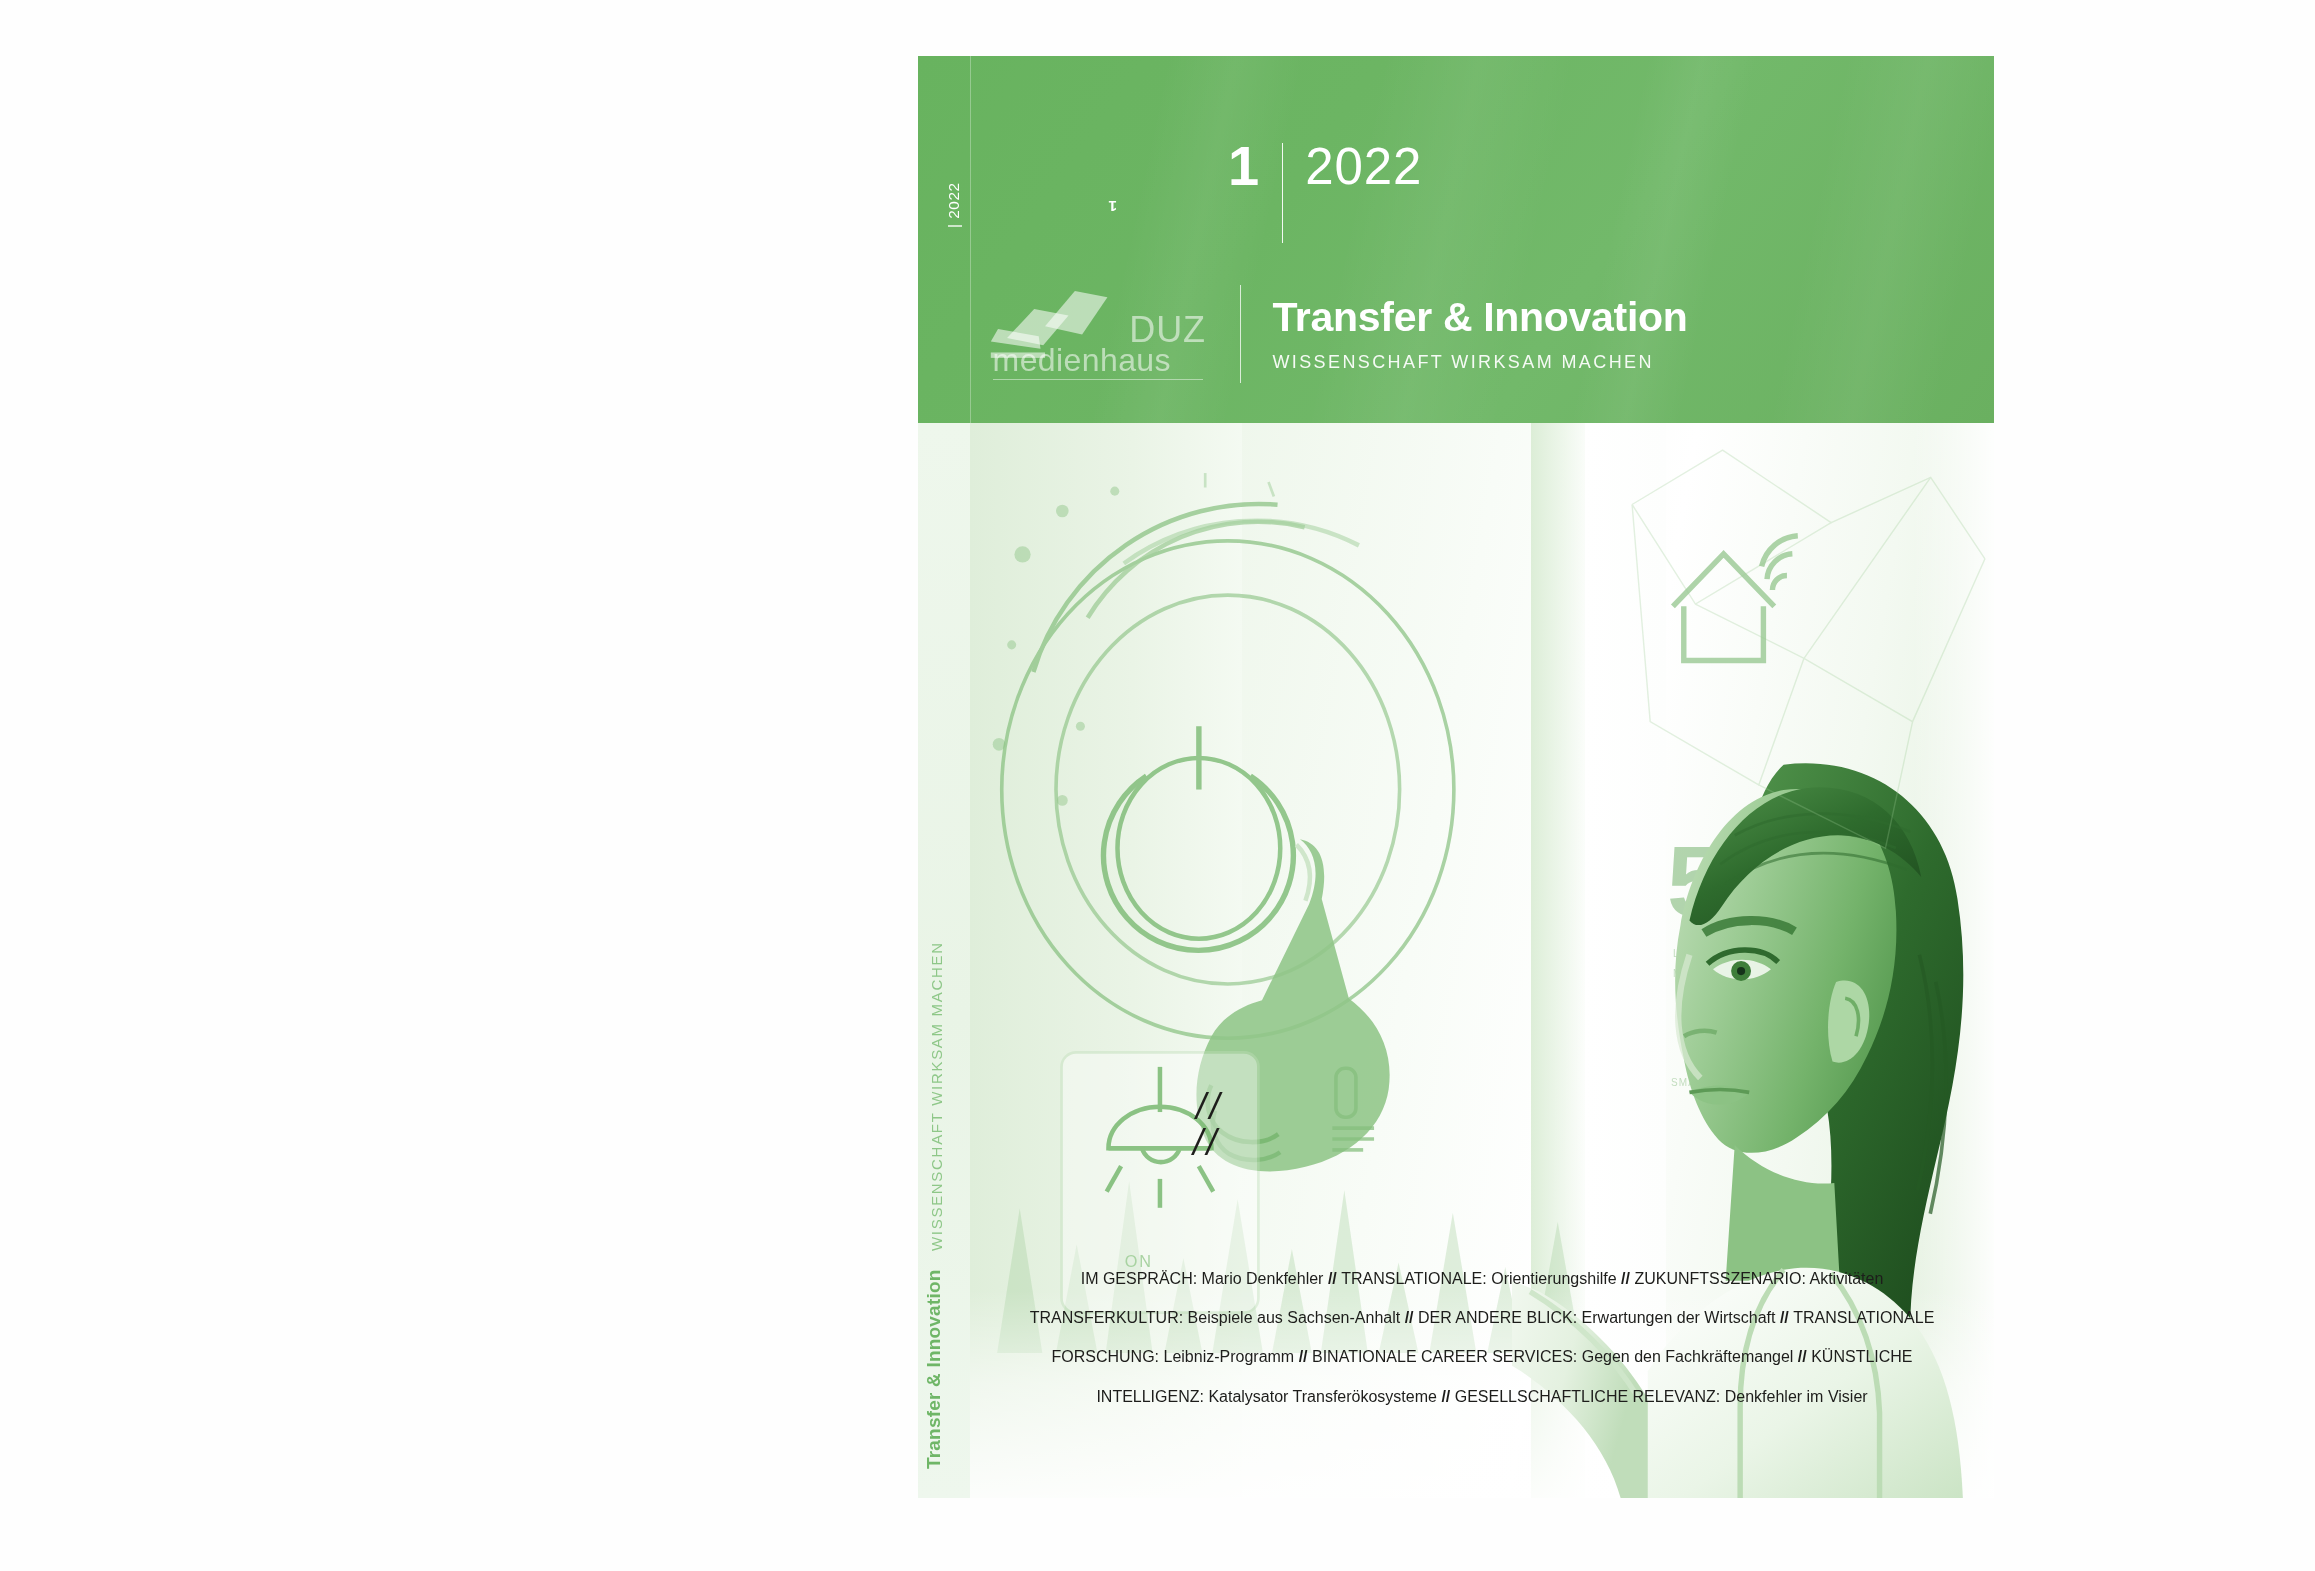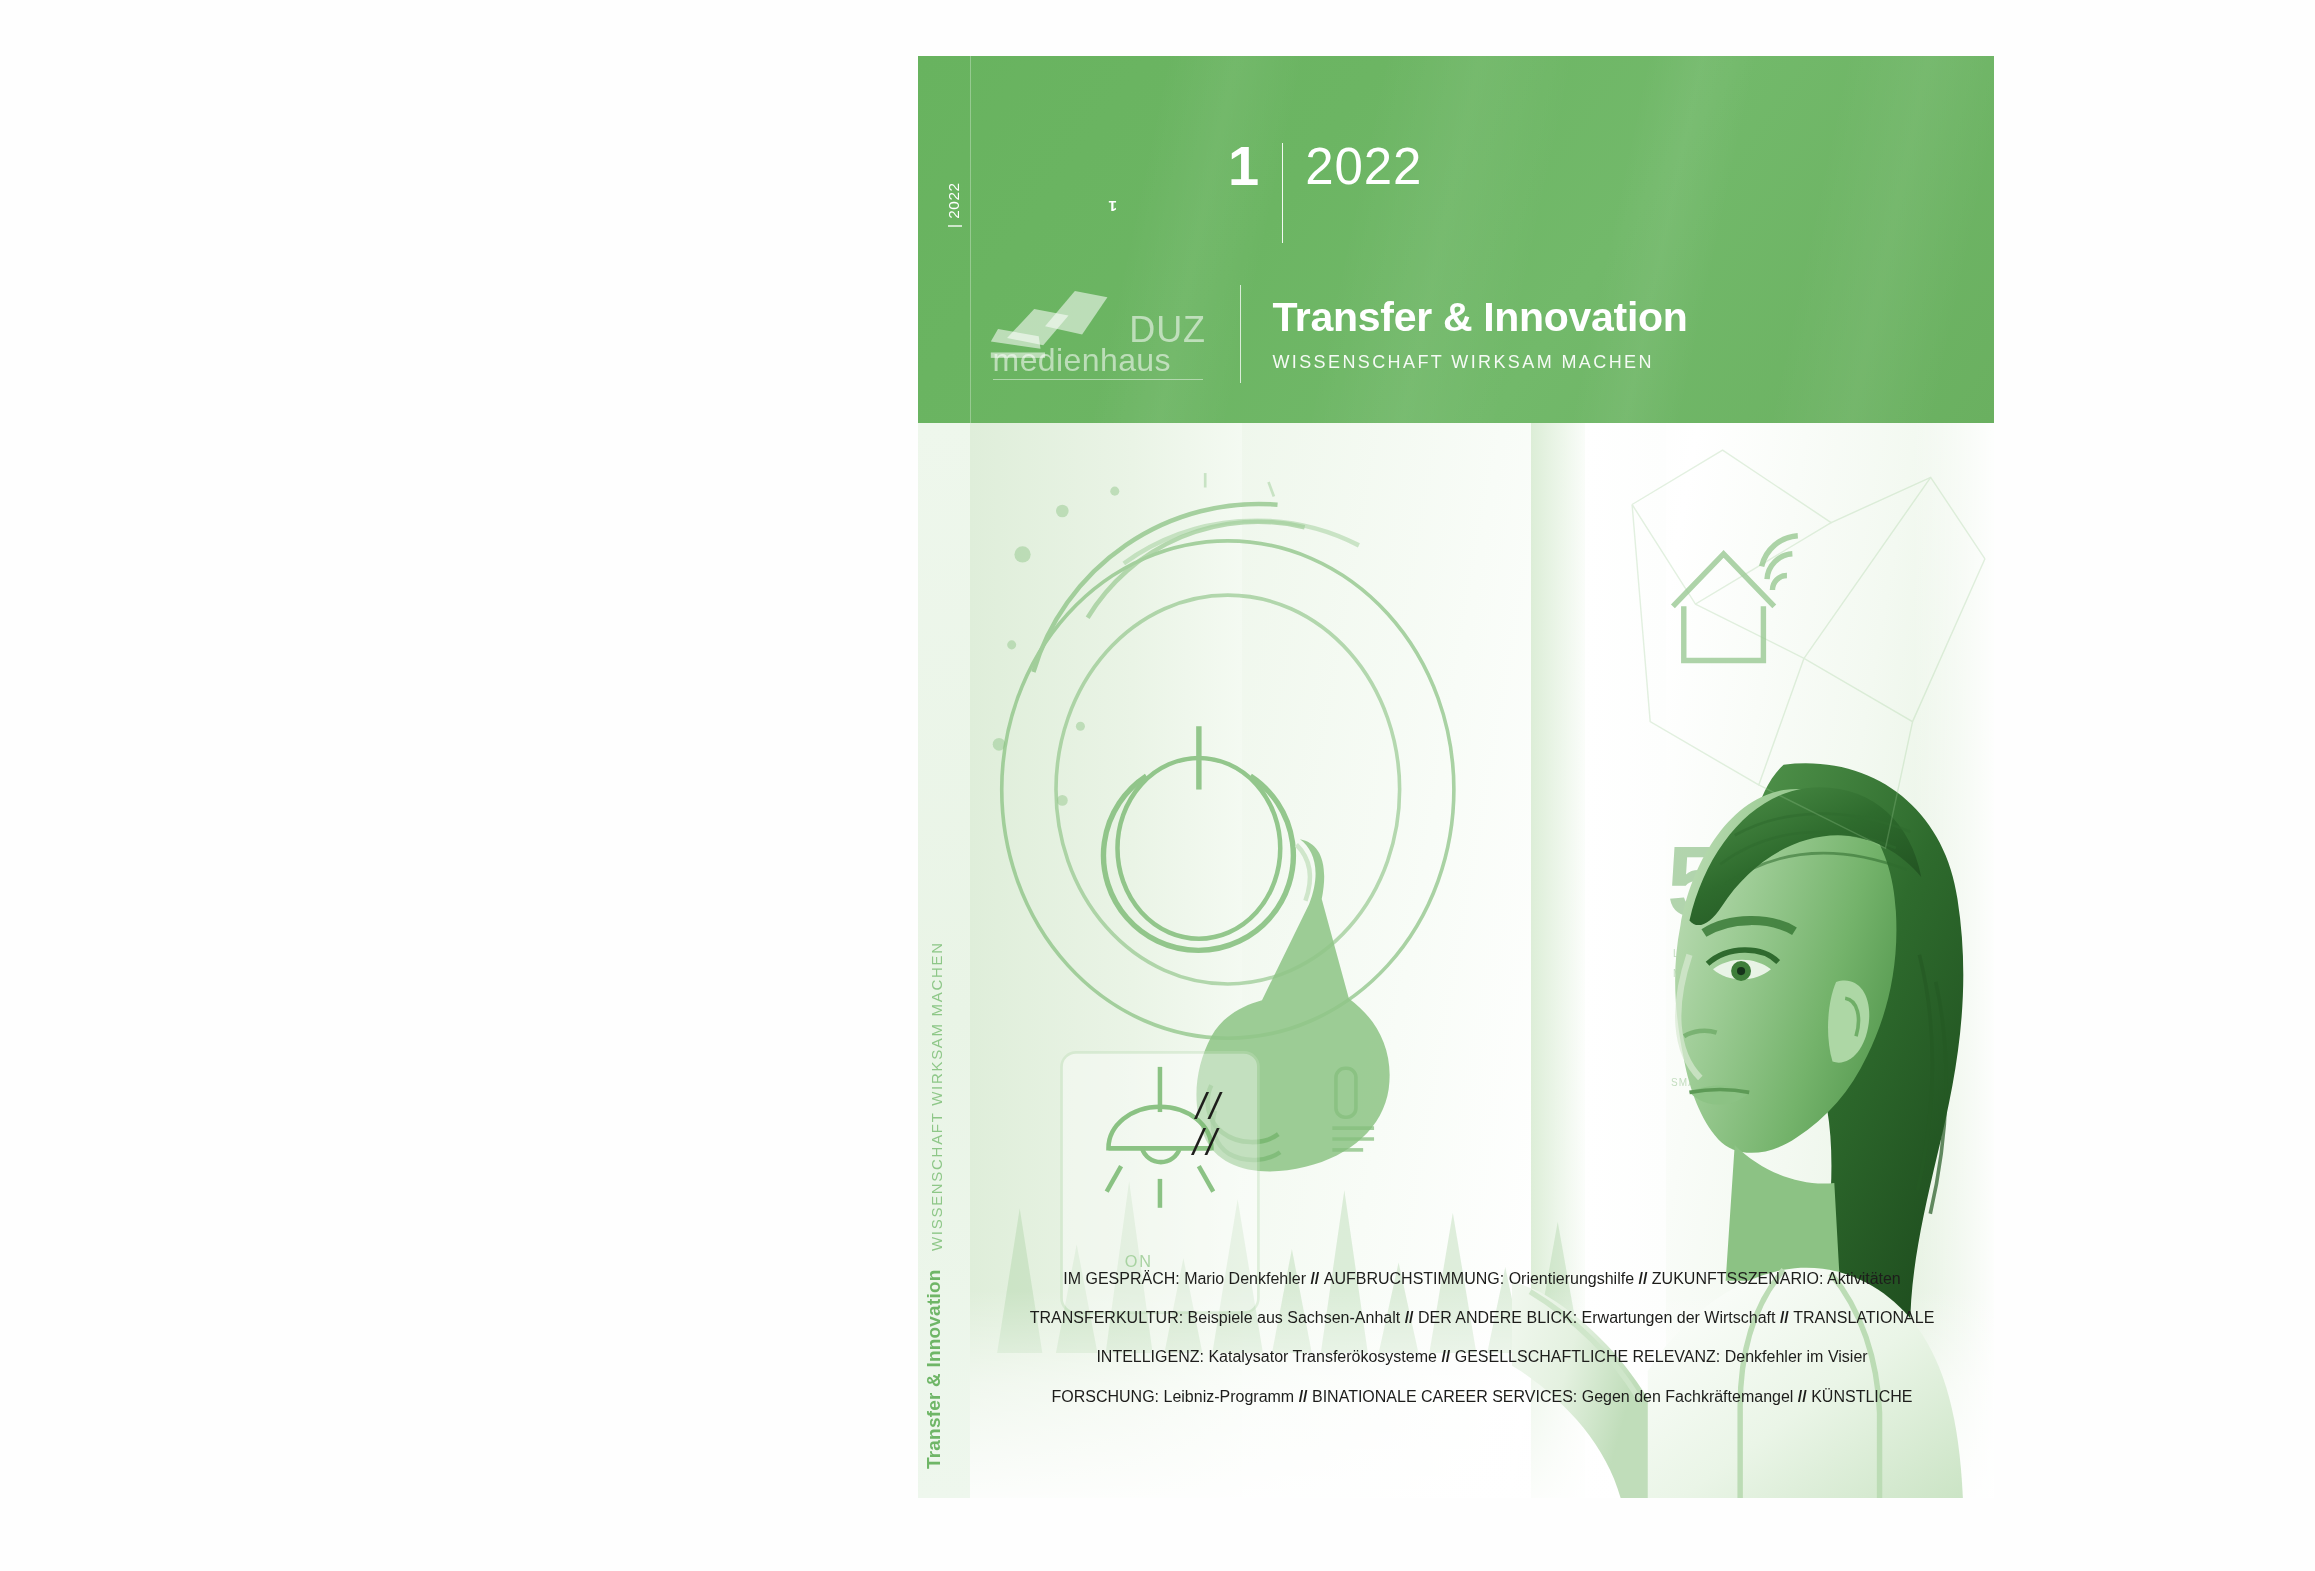--- a/index.html
+++ b/index.html
@@ -454,21 +454,21 @@
     </div>
 
     <div id="spine">
       <div id="spine-rot">
         <div class="spine-line" id="spine-title">Transfer &amp; Innovation</div>
         <div class="spine-line" id="spine-sub">WISSENSCHAFT WIRKSAM MACHEN</div>
       </div>
     </div>
 
     <div id="teasers">
-        <div class="tl"><b>IM GESPRÄCH:</b><span> Mario Denkfehler </span><span class="sep">// </span><b>AUFBRUCHSTIMMUNG:</b><span> Orientierungshilfe </span><span class="sep">// </span><b>ZUKUNFTSSZENARIO:</b><span> Aktivitäten</span></div>
+        <div class="tl"><b>IM GESPRÄCH:</b><span> Mario Denkfehler </span><span class="sep">// </span><b>TRANSLATIONALE:</b><span> Orientierungshilfe </span><span class="sep">// </span><b>ZUKUNFTSSZENARIO:</b><span> Aktivitäten</span></div>
         <div class="tl"><b>TRANSFERKULTUR:</b><span> Beispiele aus Sachsen-Anhalt </span><span class="sep">// </span><b>DER ANDERE BLICK:</b><span> Erwartungen der Wirtschaft </span><span class="sep">// </span><b>TRANSLATIONALE</b></div>
+        <div class="tl"><b>FORSCHUNG:</b><span> Leibniz-Programm </span><span class="sep">// </span><b>BINATIONALE CAREER SERVICES:</b><span> Gegen den Fachkräftemangel </span><span class="sep">// </span><b>KÜNSTLICHE</b></div>
         <div class="tl"><b>INTELLIGENZ:</b><span> Katalysator Transferökosysteme </span><span class="sep">// </span><b>GESELLSCHAFTLICHE RELEVANZ:</b><span> Denkfehler im Visier</span></div>
-        <div class="tl"><b>FORSCHUNG:</b><span> Leibniz-Programm </span><span class="sep">// </span><b>BINATIONALE CAREER SERVICES:</b><span> Gegen den Fachkräftemangel </span><span class="sep">// </span><b>KÜNSTLICHE</b></div>
       </div>
 
   </div>
 </div>
 
 
 </body></html>

